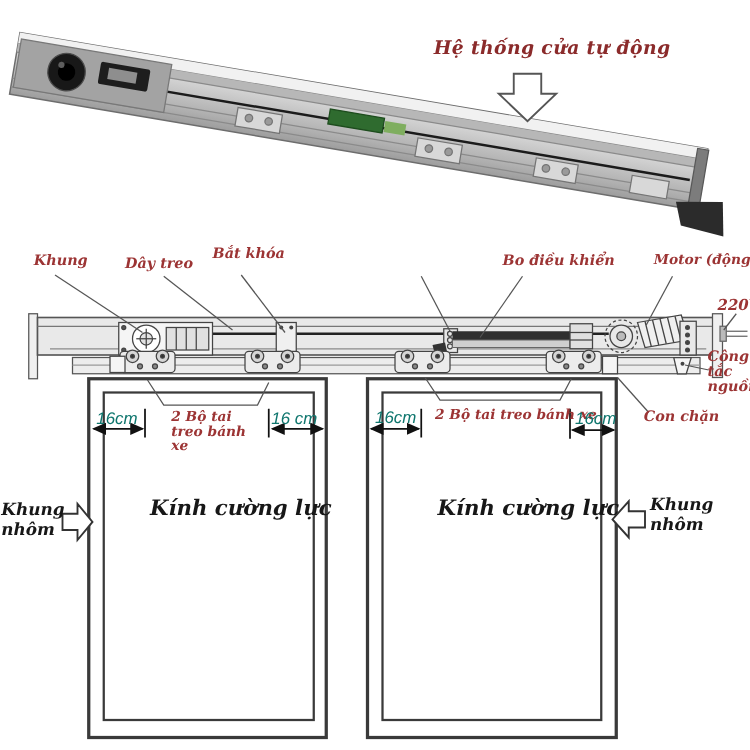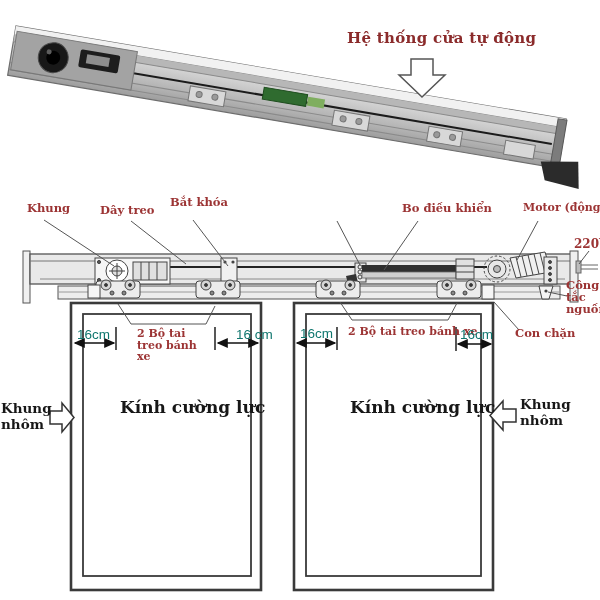--- a/index.html
+++ b/index.html
@@ -1,17 +1,17 @@
 <!DOCTYPE html>
 <html><head>
 <meta charset="utf-8">
 <style>
   html,body{margin:0;padding:0;background:#fff;}
   #stage{position:relative;width:600px;height:600px;background:#ffffff;overflow:hidden;
-         font-family:"DejaVu Serif",serif;}
+         font-family:"DejaVu Serif",serif;font-style:italic;}
   svg{position:absolute;left:0;top:0;}
   .txt{position:absolute;z-index:5;}
   .lbl-red{color:#9c3434;font-weight:bold;font-size:11.5px;white-space:nowrap;line-height:1.05;}
   .lbl-black{color:#171717;font-weight:bold;font-size:17px;white-space:nowrap;}
   .dim{color:#0f766e;font-family:"Liberation Sans",sans-serif;font-size:13.5px;white-space:nowrap;}
   .wrap{white-space:normal;}
   #title-label{color:#8b2b2b;font-weight:bold;font-size:15px;letter-spacing:.3px;white-space:nowrap;}
 </style>
 </head>
 <body>
@@ -228,21 +228,21 @@
   <div class="txt lbl-red" style="left:170px;top:196px;">Bắt khóa</div>
   <div class="txt lbl-red" style="left:402px;top:202px;">Bo điều khiển</div>
   <div class="txt lbl-red" style="left:523px;top:202px;font-size:11px;">Motor (động cơ)</div>
   <div class="txt lbl-red" style="left:574px;top:238px;font-size:12px;">220V</div>
   <div class="txt lbl-red wrap" style="left:566px;top:279px;width:36px;">Công tắc nguồn</div>
   <div class="txt lbl-red" style="left:515px;top:327px;">Con chặn</div>
   <div class="txt lbl-red wrap" style="left:137px;top:328px;width:74px;font-size:11px;">2 Bộ tai treo bánh xe</div>
   <div class="txt lbl-red" style="left:348px;top:326px;font-size:11px;">2 Bộ tai treo bánh xe</div>
 
   <div class="txt dim" style="left:77px;top:327px;">16cm</div>
-  <div class="txt dim" style="left:217px;top:327px;padding-left:19px;">16 cm</div>
+  <div class="txt dim" style="left:217px;top:327px;">16 cm</div>
   <div class="txt dim" style="left:300px;top:326px;">16cm</div>
   <div class="txt dim" style="left:460px;top:327px;">16cm</div>
 
   <div class="txt lbl-black" style="left:120px;top:397px;width:94px;text-align:center;">Kính cường lực</div>
   <div class="txt lbl-black" style="left:350px;top:397px;width:94px;text-align:center;">Kính cường lực</div>
   <div class="txt lbl-black wrap" style="left:1px;top:401px;width:48px;font-size:13.5px;line-height:1.15;white-space:normal;">Khung nhôm</div>
   <div class="txt lbl-black wrap" style="left:520px;top:397px;width:48px;font-size:13.5px;line-height:1.15;white-space:normal;">Khung nhôm</div>
 
 </div>
 

